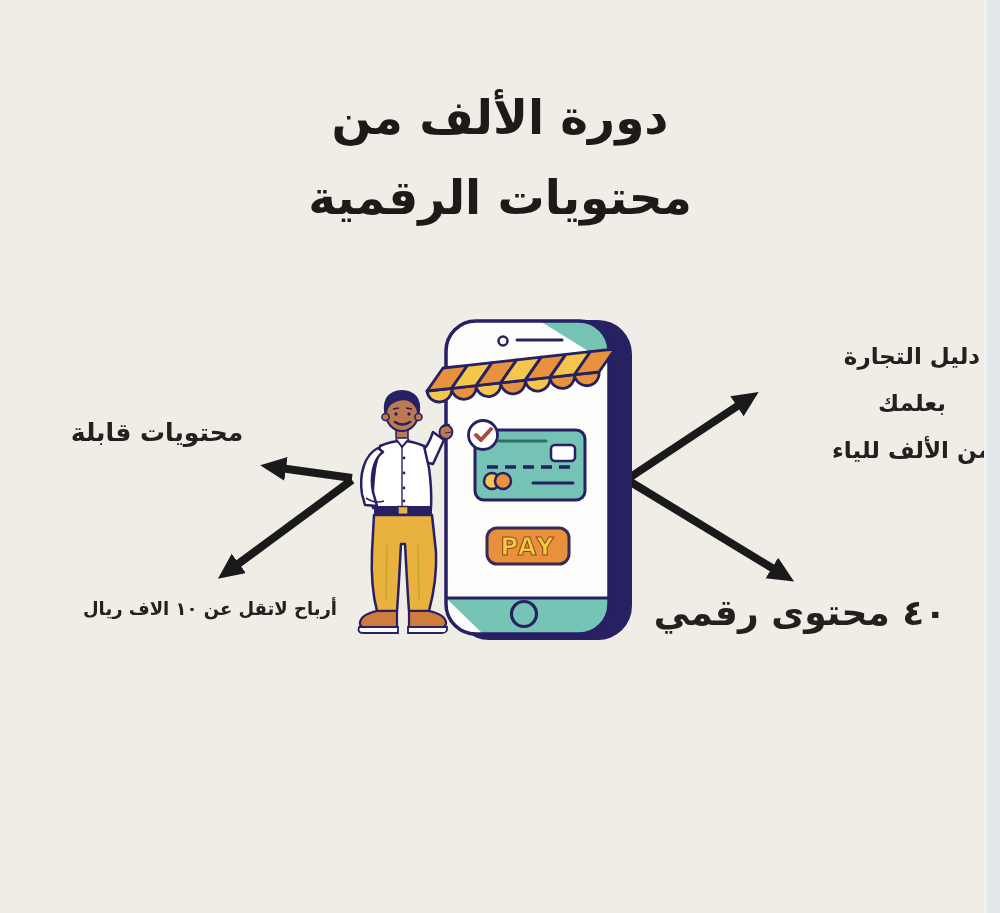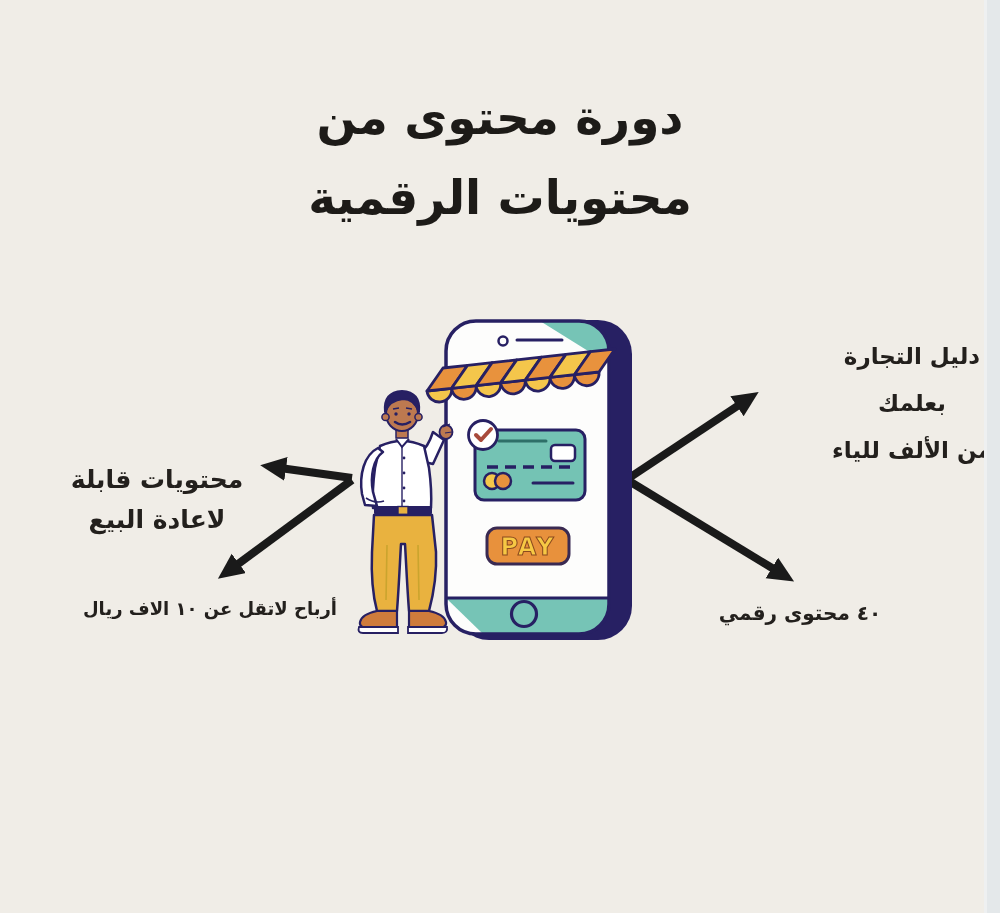--- a/index.html
+++ b/index.html
@@ -16,23 +16,23 @@
   .arabic{direction:rtl;unicode-bidi:isolate;}
   .title{
     position:absolute;left:0;top:78px;width:1000px;
     text-align:center;font-size:47px;font-weight:bold;color:#1d1b18;
     line-height:80px;letter-spacing:0;
   }
   .callout{
     position:absolute;text-align:center;font-weight:bold;color:#23201d;
   }
   .callout-right-top{left:812px;top:333px;width:200px;font-size:23px;line-height:47px;}
-  .callout-left{left:47px;top:413px;width:220px;font-size:25px;line-height:40px;margin-top:47px;}
+  .callout-left{left:47px;top:413px;width:220px;font-size:25px;line-height:40px;}
   .callout-bottom-left{left:0px;top:592px;width:420px;font-size:18px;line-height:34px;}
-  .callout-bottom-right{left:650px;top:595px;width:300px;font-size:20px;line-height:36px;}
+  .callout-bottom-right{left:650px;top:595px;width:300px;font-size:36px;line-height:36px;}
 </style>
 </head>
 <body>
 
 <div class="canvas">
 
   <svg class="illustration-svg" width="1000" height="913" viewBox="0 0 1000 913">
     <defs>
       <marker id="ah" markerUnits="userSpaceOnUse" markerWidth="30" markerHeight="26" refX="6" refY="12" orient="auto">
         <path d="M0,0 L26,12 L0,24 Z" fill="#1a1a1a"></path>
@@ -151,32 +151,31 @@
         <path d="M385,412 Q383,392 402,391 Q421,392 419,412 Q414,399 403,399 Q390,400 385,412 Z" fill="#272063" stroke="#272063" stroke-width="2" stroke-linejoin="round"></path>
         <circle cx="396" cy="414" r="1.7" fill="#272063"></circle>
         <circle cx="409" cy="414" r="1.7" fill="#272063"></circle>
         <path d="M393,409 L399,408 M406,408 L412,409" stroke="#272063" stroke-width="1.6" fill="none"></path>
         <path d="M395,422 Q402,427 410,422" fill="none" stroke="#272063" stroke-width="2.6" stroke-linecap="round"></path>
       </g>
     </g>
   </svg>
 
   <div class="title arabic">
-    <div>دورة محتوى من</div>
+    <div>دورة الألف من</div>
     <div>محتويات الرقمية</div>
   </div>
 
   <div class="callout callout-right-top arabic">
     <div>دليل التجارة بعلمك</div>
     <div>من الألف للياء</div>
   </div>
 
   <div class="callout callout-left arabic">
     <div>محتويات قابلة</div>
-    <div>لاعادة البيع</div>
   </div>
 
   <div class="callout callout-bottom-left arabic">
     <div>أرباح لاتقل عن ١٠ الاف ريال</div>
   </div>
 
   <div class="callout callout-bottom-right arabic">
     <div>٤٠ محتوى رقمي</div>
   </div>
 

